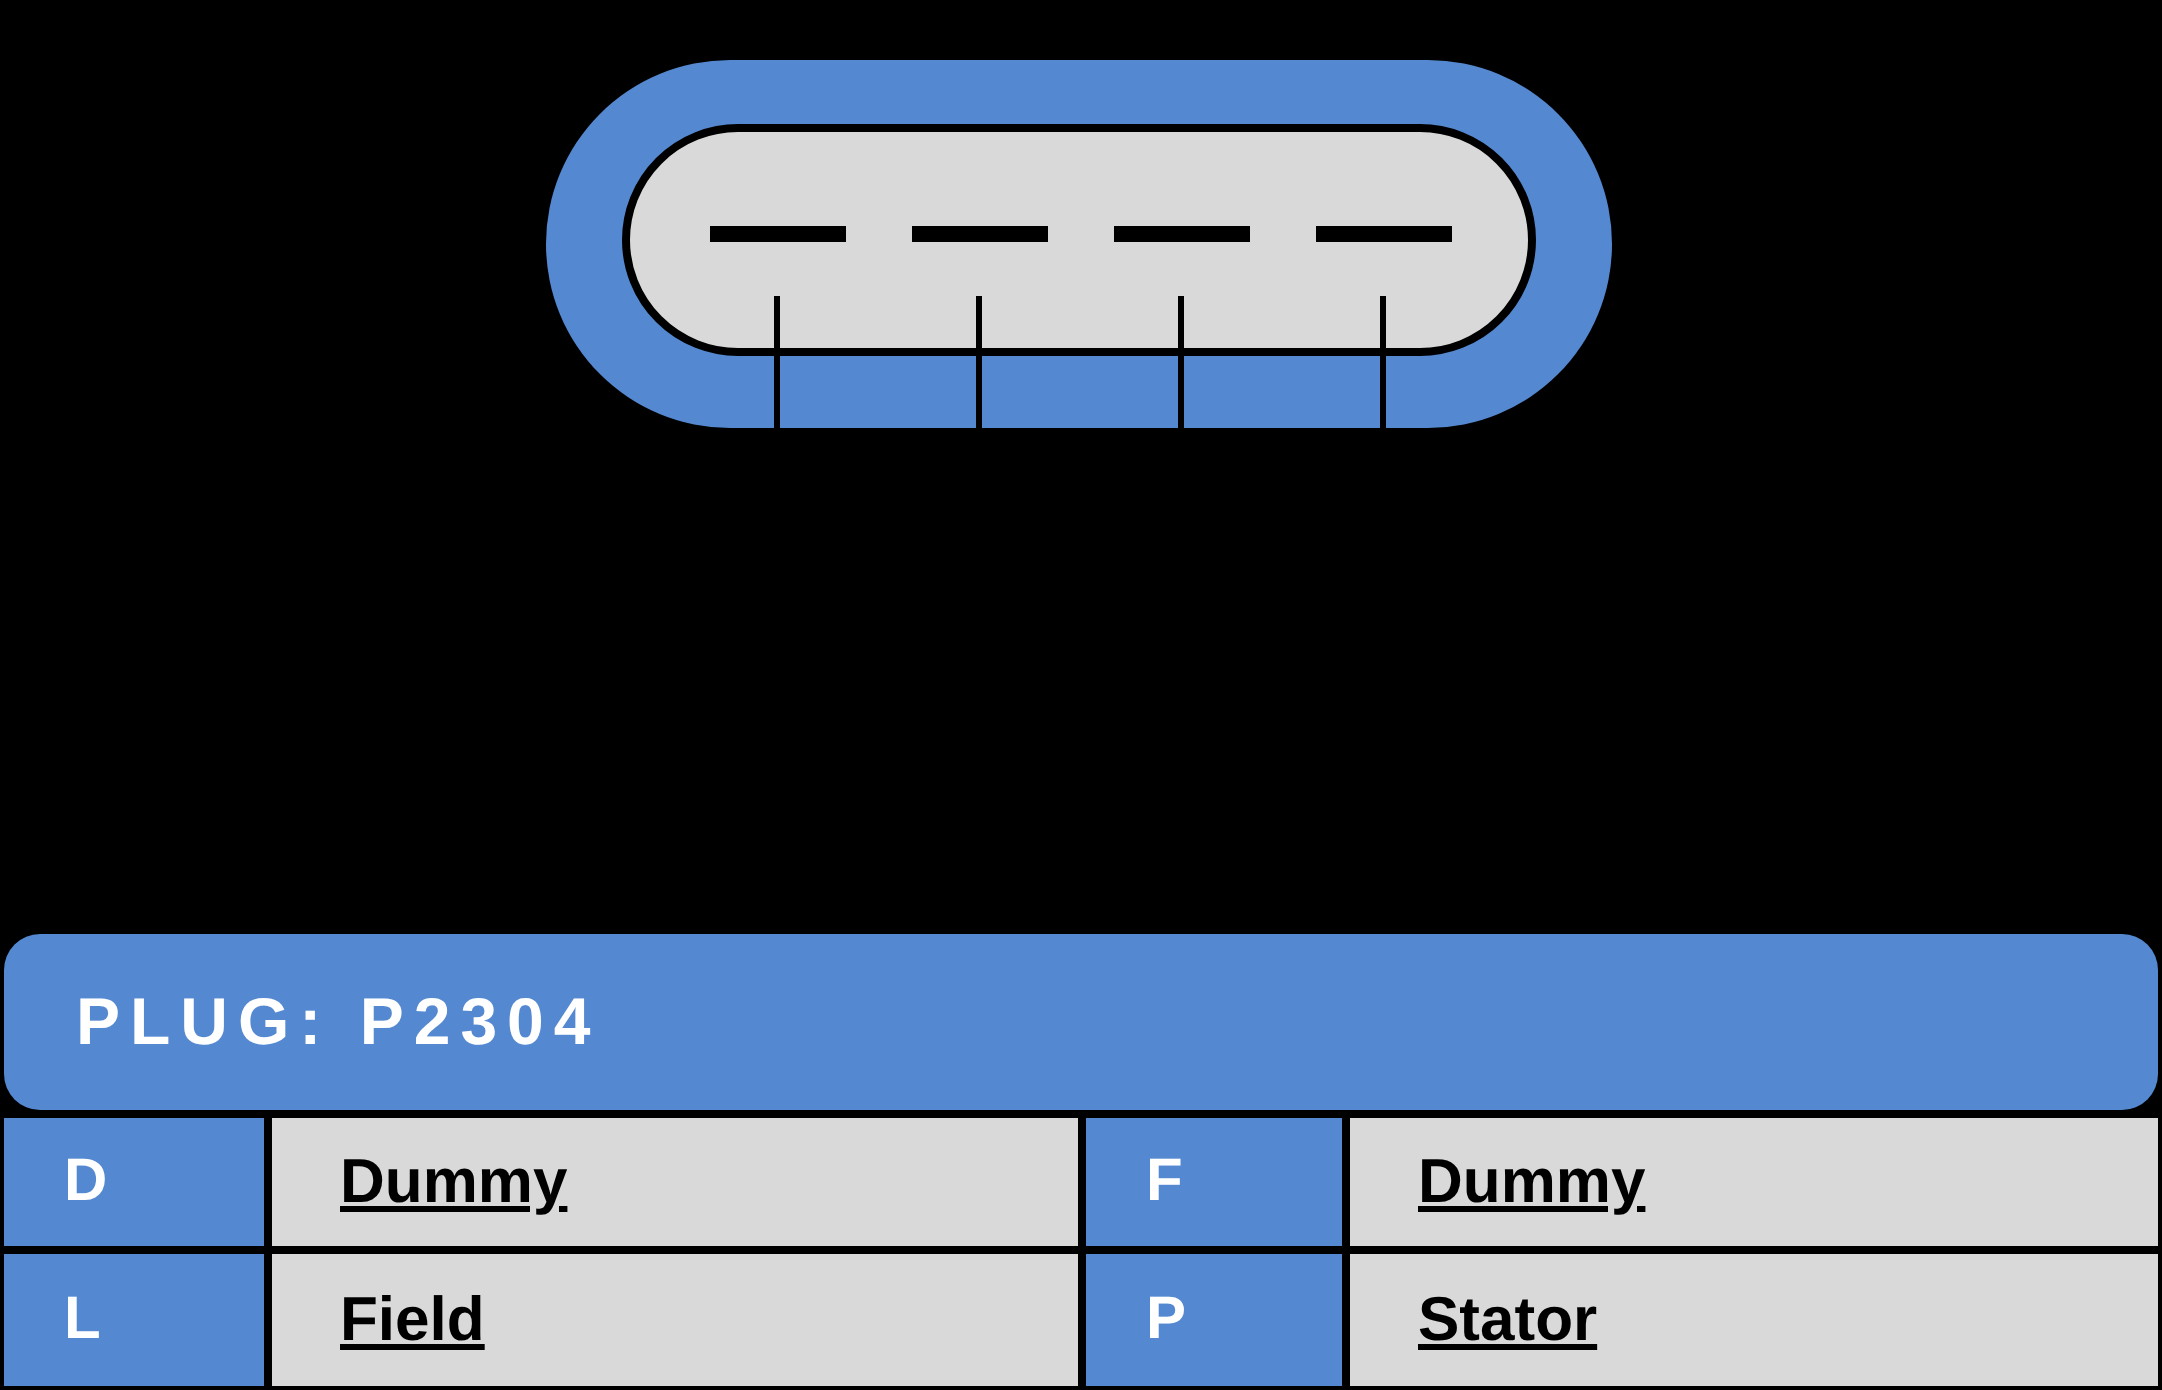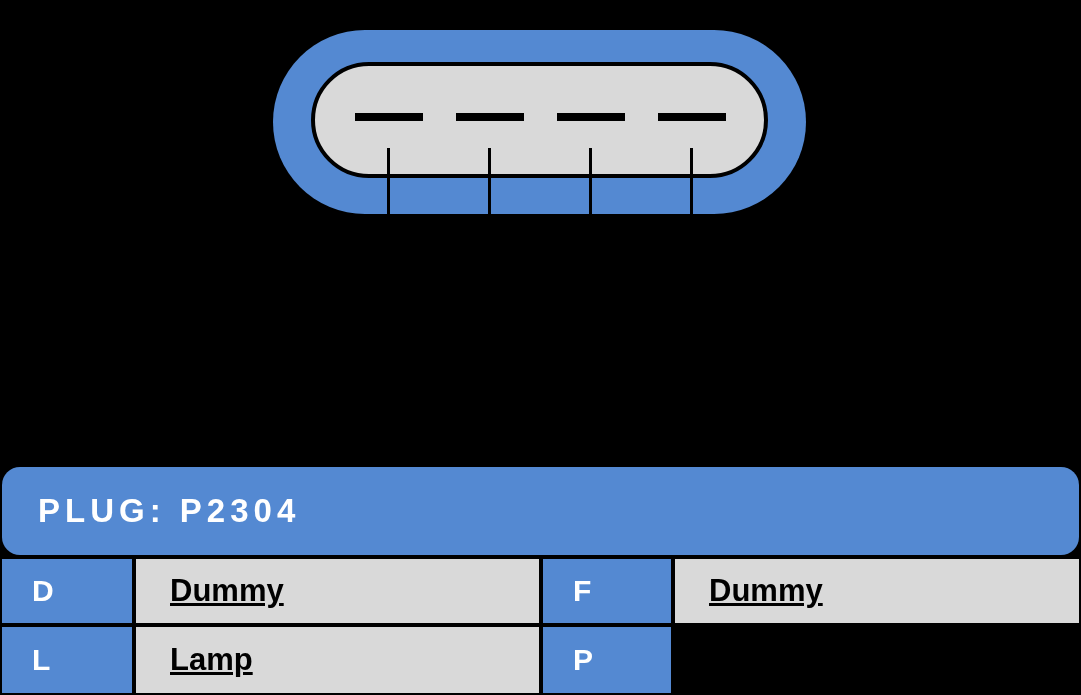--- a/index.html
+++ b/index.html
@@ -151,18 +151,19 @@
   <div class="plug-table">
     <div class="plug-header">
       <span class="title">PLUG: P2304</span>
     </div>
     <div class="plug-grid">
       <div class="cell code">D</div>
       <div class="cell label">Dummy</div>
       <div class="cell code">F</div>
       <div class="cell label">Dummy</div>
       <div class="cell code">L</div>
-      <div class="cell label">Lamp</div>
+      <div class="cell label">Field</div>
       <div class="cell code">P</div>
+      <div class="cell label">Stator</div>
     </div>
   </div>
 
 </div>
 
 </body></html>

